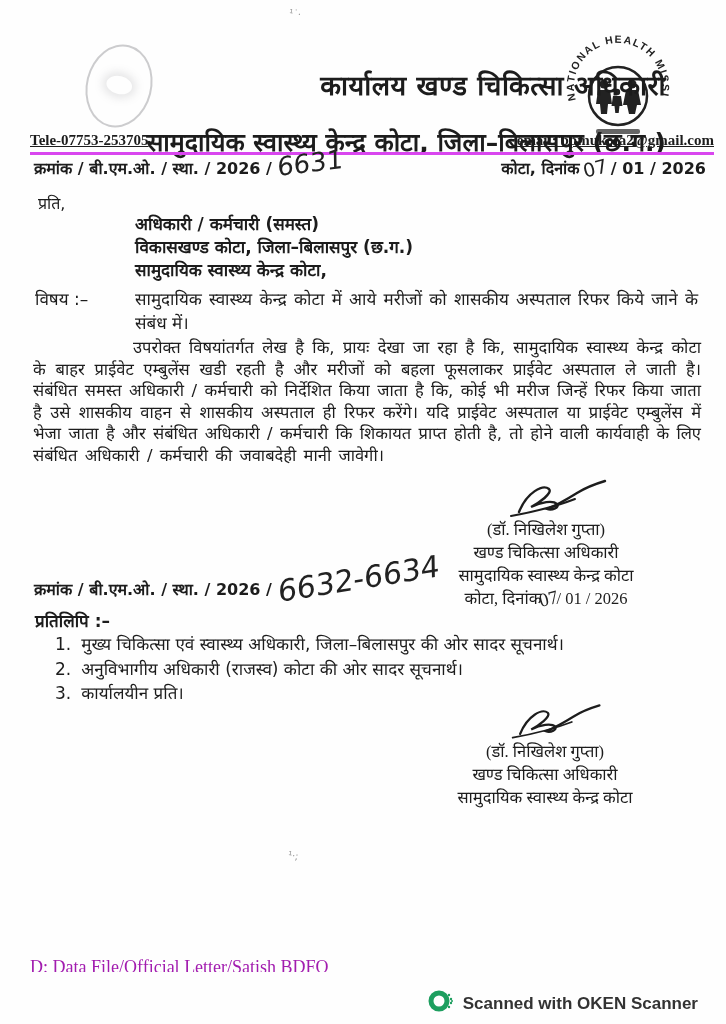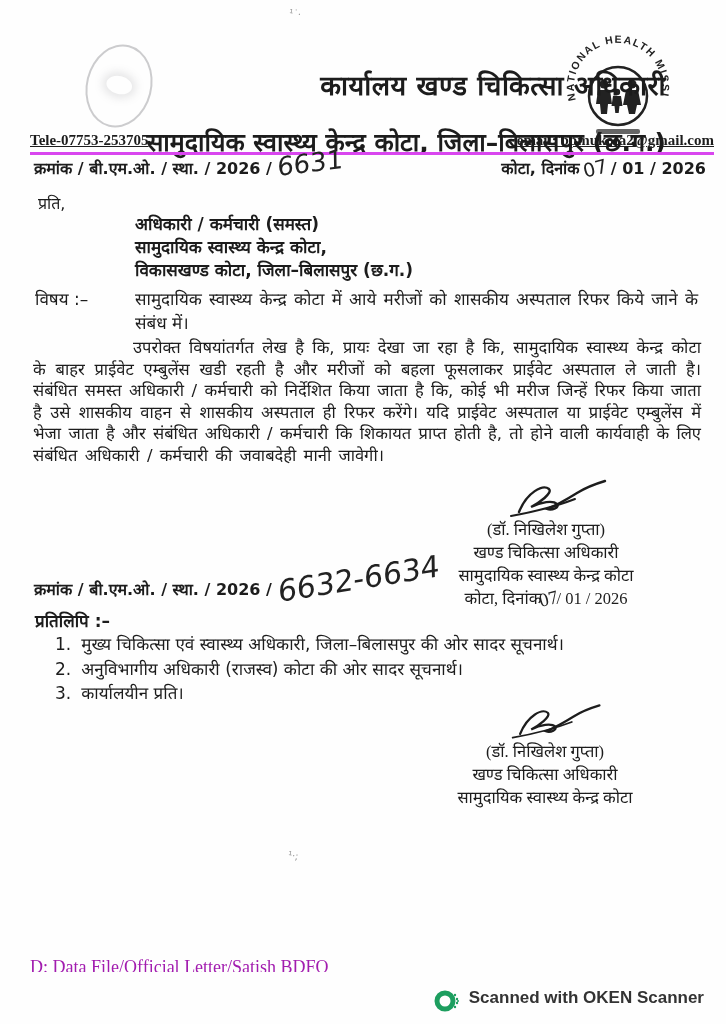--- a/index.html
+++ b/index.html
@@ -61,21 +61,21 @@
   .ref-bottom { position:absolute; left:34px; top:578px; font-weight:700; font-size:16px; white-space:nowrap; }
   .copies-label { position:absolute; left:35px; top:609px; font-weight:700; font-size:17px; }
   .copies-list { position:absolute; left:55px; top:632px; font-size:17px; line-height:24.5px; }
   .copy-item { display:flex; gap:10px; }
   
   .file-note {
     position:absolute; left:30px; top:957px; height:15px; overflow:hidden;
     font-family:"Liberation Serif", serif; font-size:18px; color:#a21caf;
   }
   .oken-badge {
-    position:absolute; right:22px; top:988px; display:flex; align-items:flex-start; gap:10px;
+    position:absolute; right:28px; top:988px; display:flex; align-items:flex-end; gap:10px;
   }
   .oken-text { font-family:"Liberation Sans", sans-serif; font-size:17px; font-weight:600; color:#333; }
   .smudge { position:absolute; color:#9a9a9a; font-size:10px; transform:rotate(10deg); }
 </style>
 </head>
 <body>
 
 <div class="page">
 
   <div class="stamp"></div>
@@ -118,22 +118,22 @@
     <span>
       <span>कोटा, दिनांक</span>
       <span class="handwrite small">07</span>
       <span>/ 01 / 2026</span>
     </span>
   </div>
 
   <div class="prati">प्रति,</div>
   <div class="addressee">
     <div>अधिकारी / कर्मचारी (समस्त)</div>
+    <div>विकासखण्ड कोटा, जिला–बिलासपुर (छ.ग.)</div>
     <div>सामुदायिक स्वास्थ्य केन्द्र कोटा,</div>
-    <div>विकासखण्ड कोटा, जिला–बिलासपुर (छ.ग.)</div>
   </div>
 
   <div class="subject-row">
     <div class="subject-label">विषय :–</div>
     <div class="subject-text">सामुदायिक स्वास्थ्य केन्द्र कोटा में आये मरीजों को शासकीय अस्पताल रिफर किये जाने के संबंध में।</div>
   </div>
 
   <div class="body-para">उपरोक्त विषयांतर्गत लेख है कि, प्रायः देखा जा रहा है कि, सामुदायिक स्वास्थ्य केन्द्र कोटा के बाहर प्राईवेट एम्बुलेंस खडी रहती है और मरीजों को बहला फूसलाकर प्राईवेट अस्पताल ले जाती है। संबंधित समस्त अधिकारी / कर्मचारी को निर्देशित किया जाता है कि, कोई भी मरीज जिन्हें रिफर किया जाता है उसे शासकीय वाहन से शासकीय अस्पताल ही रिफर करेंगे। यदि प्राईवेट अस्पताल या प्राईवेट एम्बुलेंस में भेजा जाता है और संबंधित अधिकारी / कर्मचारी कि शिकायत प्राप्त होती है, तो होने वाली कार्यवाही के लिए संबंधित अधिकारी / कर्मचारी की जवाबदेही मानी जावेगी।</div>
 
   <div class="sig-block sig1">

